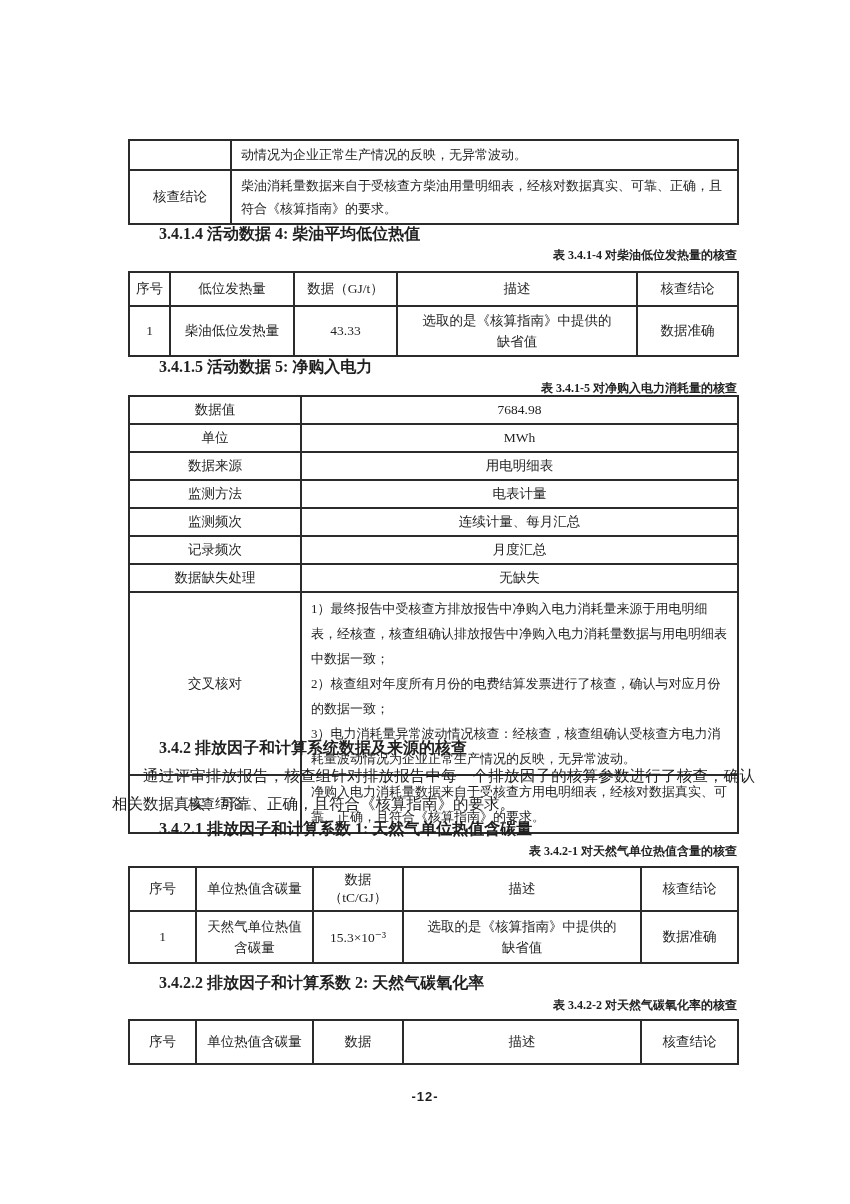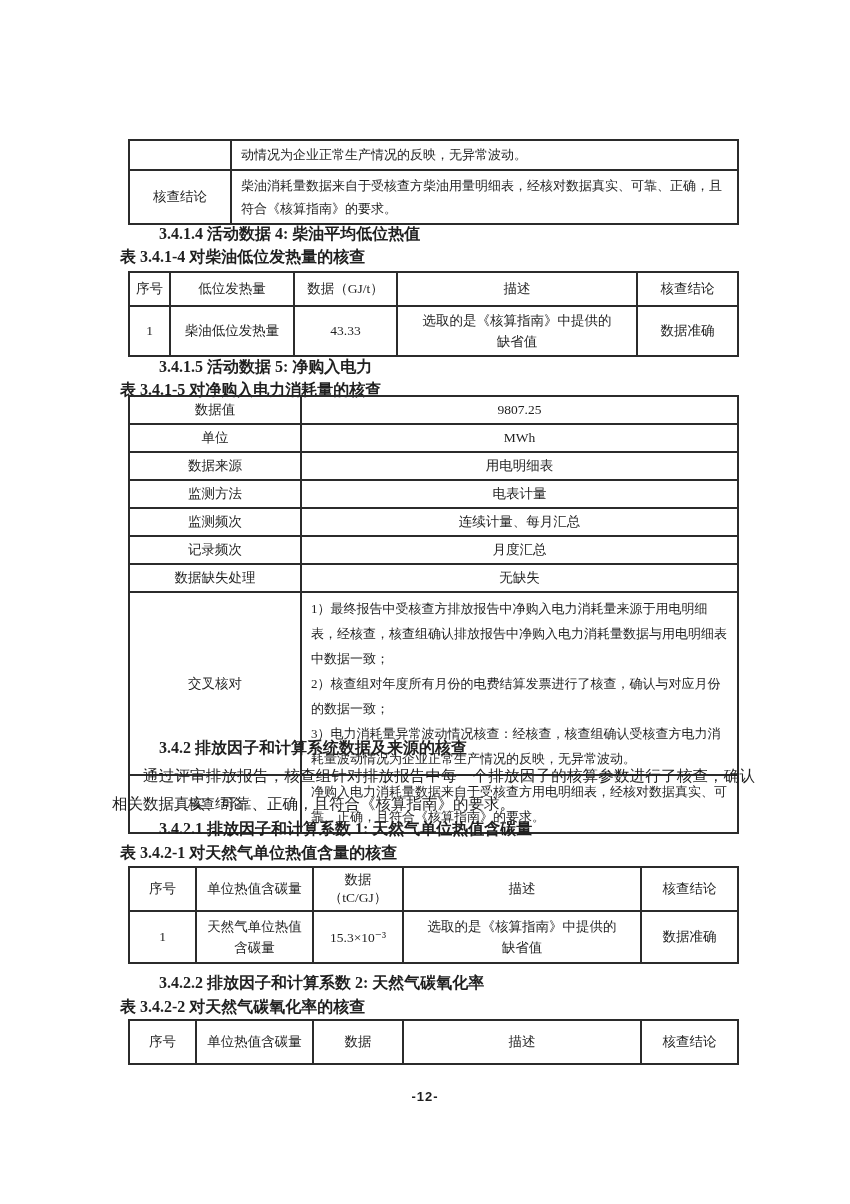--- a/index.html
+++ b/index.html
@@ -3,21 +3,21 @@
 <meta charset="utf-8">
 <style>
   html,body { margin:0; padding:0; background:#e8e8e8; }
   .page {
     position:relative; width:850px; height:1204px; margin:0 auto;
     background:#ffffff; color:#1f1f1f; overflow:hidden;
     font-family:"Liberation Serif","DejaVu Serif",serif;
   }
   .abs { position:absolute; }
   .heading { font-weight:bold; font-size:16px; white-space:nowrap; }
-  .tbl-caption { font-weight:bold; font-size:16px; text-align:left; width:609px; left:120px; }
+  .tbl-caption { font-weight:bold; font-size:12px; text-align:right; width:609px; left:128px; }
   table { border-collapse:collapse; table-layout:fixed; width:609px; }
   td { border:2px solid #2b2b2b; vertical-align:middle; font-size:13.5px;
        padding:2px 6px; overflow:hidden; }
   .c { text-align:center; }
   .lbl { text-align:center; }
   .longtxt { font-size:13px; line-height:25px; text-align:left; padding:3px 9px; }
   .hdrcell { text-align:center; font-size:13.5px; }
   .footer { width:850px; text-align:center; font-size:13px; font-weight:600;
             font-family:"Liberation Sans","DejaVu Sans",sans-serif; letter-spacing:1px; }
   .para { font-size:15.5px; line-height:27.5px; text-indent:2em; text-align:justify; }
@@ -75,21 +75,21 @@
   <div class="abs heading" style="left:159px; top:357px;">3.4.1.5 活动数据 5: 净购入电力</div>
   <div class="abs tbl-caption" style="top:380px;">表 3.4.1-5 对净购入电力消耗量的核查</div>
   <table class="abs" style="left:128px; top:395px;">
     <colgroup>
         <col style="width:172px">
         <col style="width:437px">
       </colgroup>
     <tbody>
         <tr>
       <td style="height:22px;" class="lbl">数据值</td>
-      <td class="c">9807.25</td>
+      <td class="c">7684.98</td>
     </tr>
     <tr>
       <td style="height:22px;" class="lbl">单位</td>
       <td class="c">MWh</td>
     </tr>
     <tr>
       <td style="height:22px;" class="lbl">数据来源</td>
       <td class="c">用电明细表</td>
     </tr>
     <tr>

